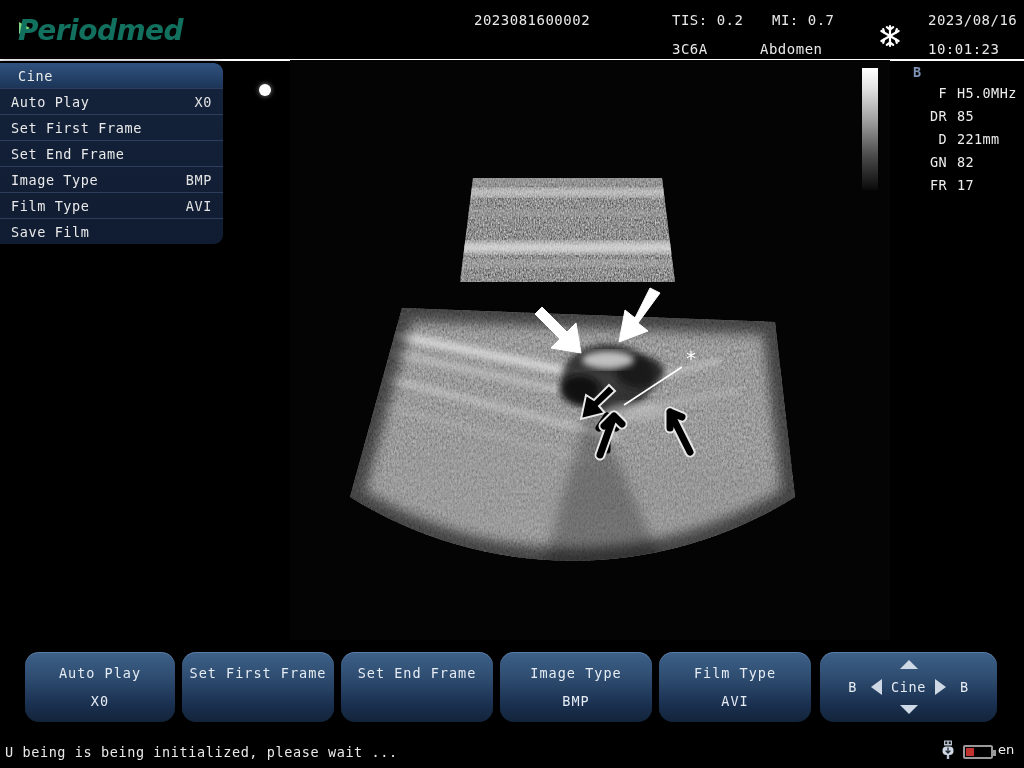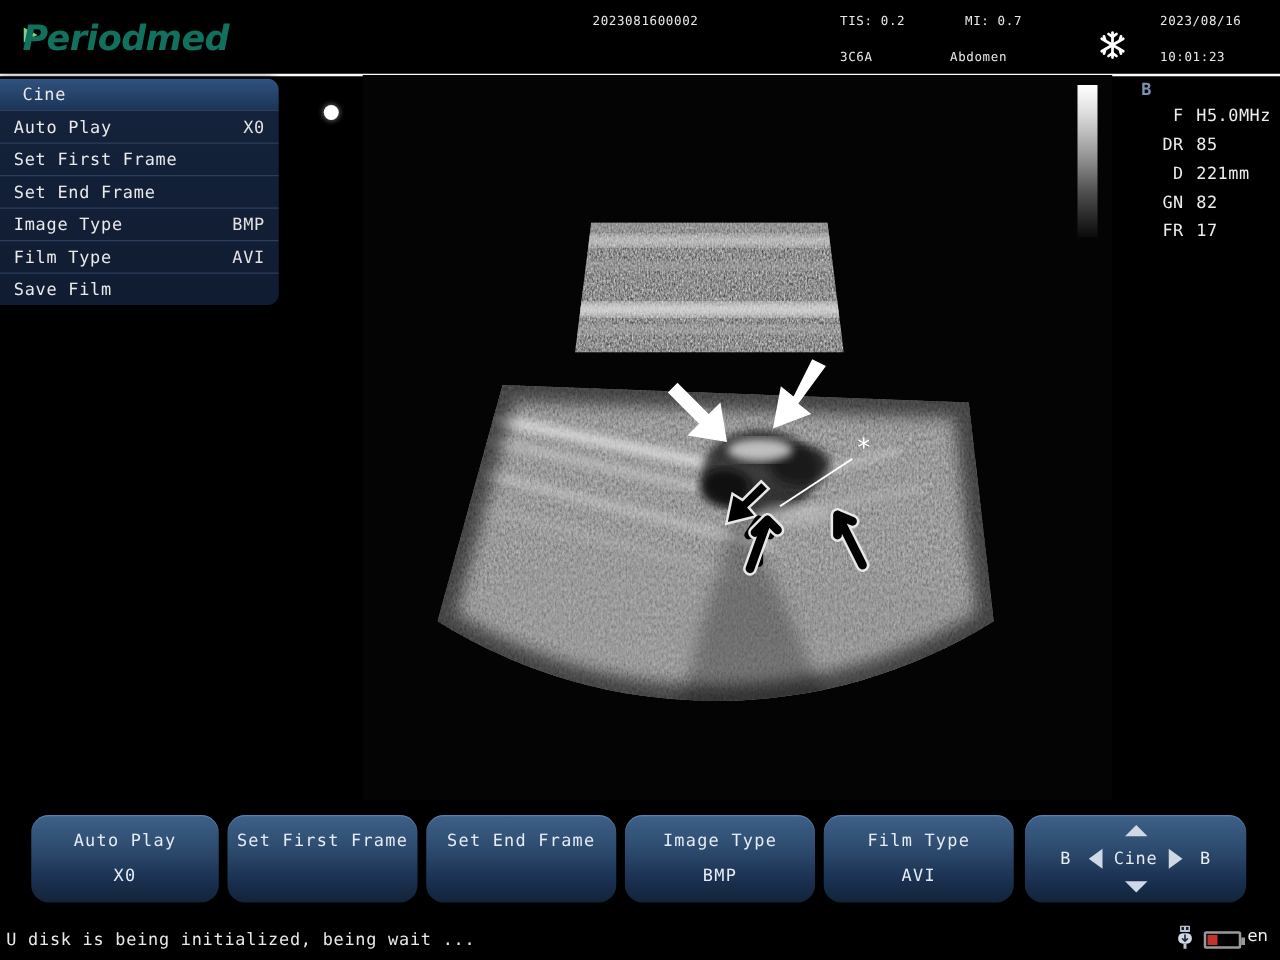--- a/index.html
+++ b/index.html
@@ -6,21 +6,21 @@
   body{width:1024px;height:768px;overflow:hidden;position:relative;
        font-family:"DejaVu Sans Mono","Liberation Mono",monospace;color:#e8e8e8;}
 
   
   #topbar{position:absolute;left:0;top:0;width:912px;height:60px;background:#000;}
   #logo{position:absolute;left:18px;top:14px;font-family:"DejaVu Sans","Liberation Sans",sans-serif;
         font-size:28px;font-weight:bold;font-style:italic;color:#12705f;letter-spacing:-0.5px;}
   #logo-tri{position:absolute;left:19px;top:22px;width:0;height:0;
             border-top:6px solid transparent;border-bottom:6px solid transparent;
             border-left:11px solid #7fd47f;}
-  .hdr{position:absolute;font-size:10px;color:#e9e9e9;letter-spacing:0.5px;white-space:nowrap;}
+  .hdr{position:absolute;font-size:14px;color:#e9e9e9;letter-spacing:0.5px;white-space:nowrap;}
   #hdr-id{left:474px;top:12px;}
   #hdr-name{left:474px;top:41px;margin-top:32px;}
   #hdr-tis{left:672px;top:12px;}
   #hdr-probe{left:672px;top:41px;}
   #hdr-mi{left:760px;top:12px;padding-left:12px;}
   #hdr-exam{left:760px;top:41px;}
   #hdr-date{left:928px;top:12px;}
   #hdr-time{left:928px;top:41px;}
   #freeze-icon{position:absolute;left:878px;top:24px;width:24px;height:24px;}
   #topline{position:absolute;left:0;top:59px;width:1024px;height:2px;background:#fdfdfd;}
@@ -322,21 +322,21 @@
       <span class="tri tri-l"></span>
       <span class="cl">Cine</span>
       <span class="tri tri-r"></span>
     </span>
     <span class="cl">B</span>
     <span class="tri tri-d"></span>
   </div>
 </div>
 
 <div id="status"></div>
-<div id="status-msg">U disk is being initialized, being wait ...</div>
+<div id="status-msg">U being is being initialized, please wait ...</div>
 
 <svg id="usb-icon" width="16" height="20" viewBox="0 0 16 20">
   <rect x="4" y="0.5" width="8" height="5" rx="0.5" fill="#b9c4d2"></rect>
   <rect x="5.2" y="1.6" width="2" height="2.4" fill="#1a1a1a"></rect>
   <rect x="8.8" y="1.6" width="2" height="2.4" fill="#1a1a1a"></rect>
   <rect x="2.5" y="6.5" width="11" height="8.5" rx="4" fill="#cfd8e4"></rect>
   <path d="M8,8 L8,13 M8,13 L6,11 M8,13 L10,11" stroke="#1d2733" stroke-width="1.3" fill="none" stroke-linecap="round"></path>
   <rect x="6.8" y="15" width="2.4" height="4" fill="#b9c4d2"></rect>
 </svg>
 

